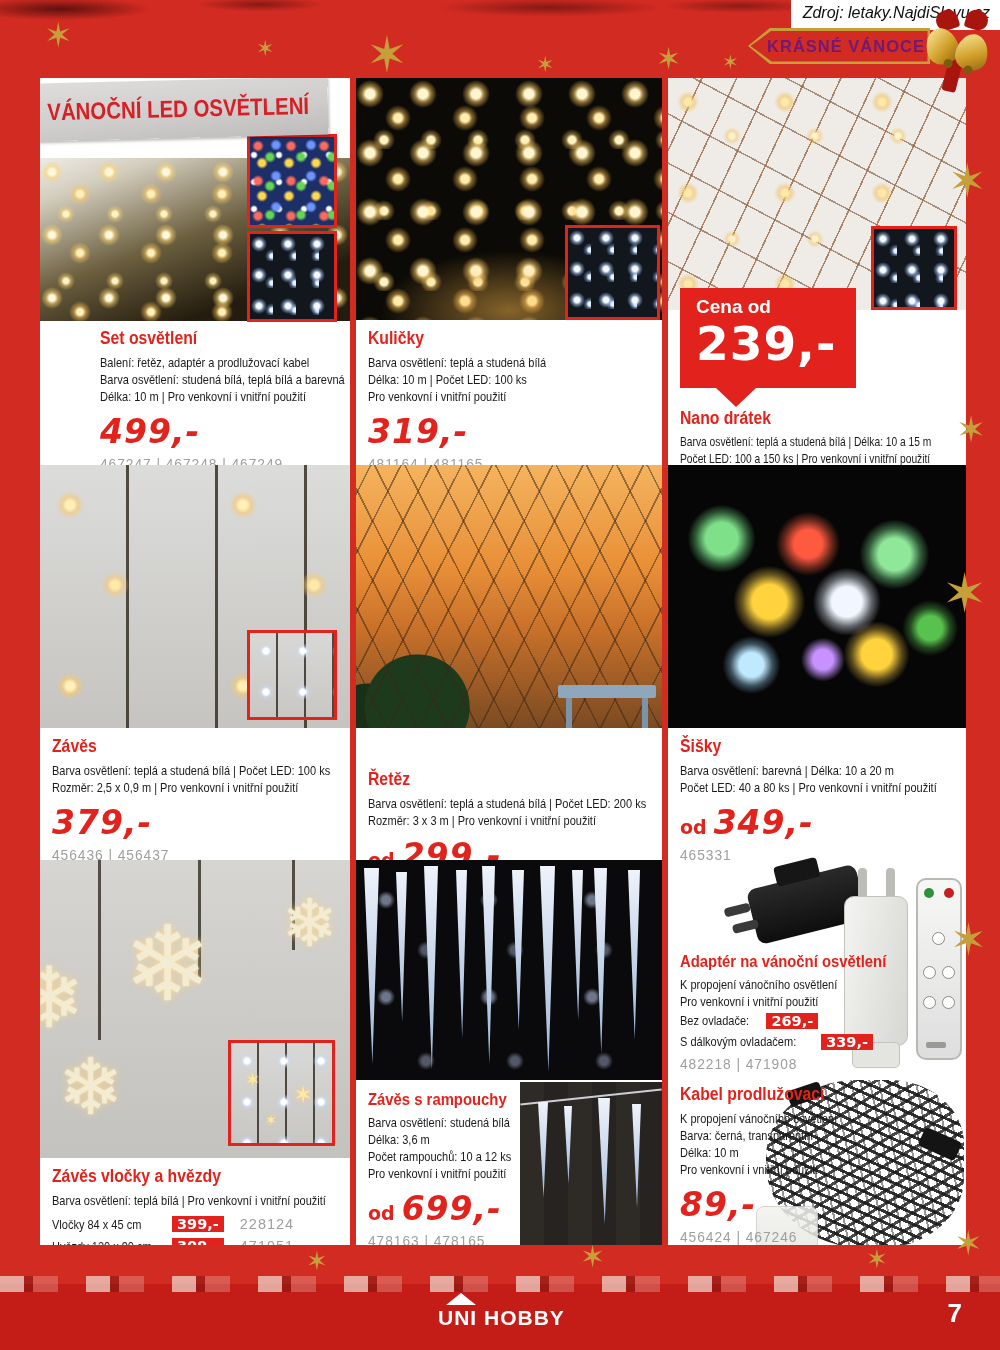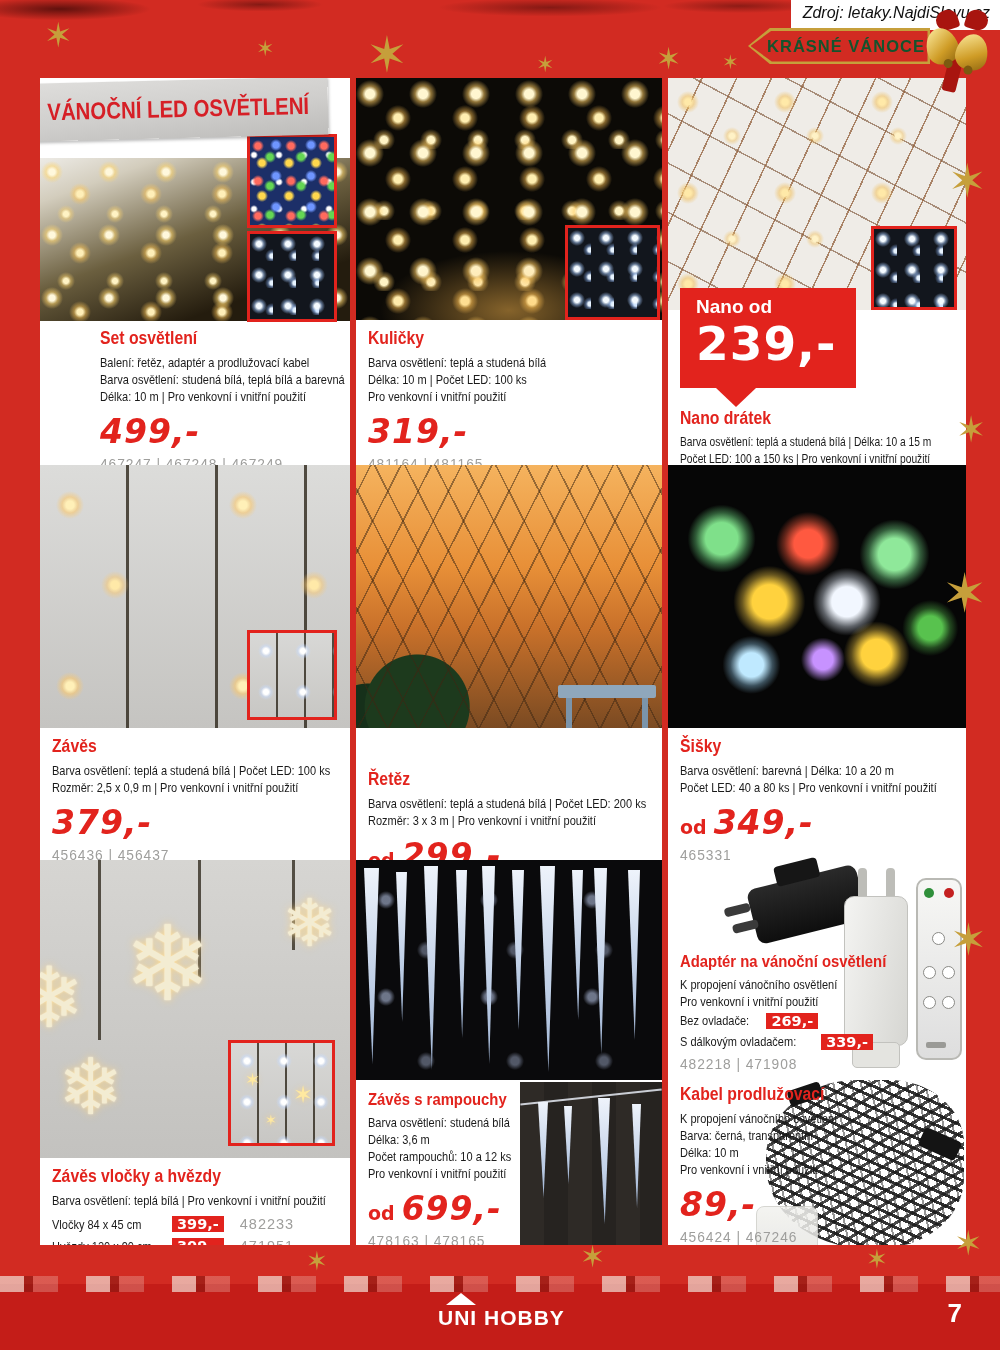--- a/index.html
+++ b/index.html
@@ -25,21 +25,21 @@
       radial-gradient(ellipse 110px 10px at 74% 20%, rgba(58,8,6,.45), transparent 70%);}
 
   
   .source-box{position:absolute;top:0;right:0;height:30px;z-index:6;background:#fff;
     padding:4px 10px 4px 12px;font-style:italic;font-size:16px;color:#101010;}
   .ribbon{position:absolute;left:748px;top:28px;width:182px;height:36px;z-index:6;
     background:var(--gold);clip-path:polygon(0 50%,12% 0,100% 0,100% 100%,12% 100%);}
   .ribbon-inner{position:absolute;inset:2.5px;background:var(--pagebg);
     clip-path:polygon(0 50%,12% 0,100% 0,100% 100%,12% 100%);}
   .ribbon-text{position:absolute;inset:0;display:flex;align-items:center;justify-content:center;
-    padding-left:14px;color:#14532d;font-weight:bold;font-size:16.5px;letter-spacing:1px;white-space:nowrap;}
+    padding-left:14px;color:#701a75;font-weight:bold;font-size:16.5px;letter-spacing:1px;white-space:nowrap;}
   .bells{position:absolute;left:918px;top:8px;width:80px;height:92px;z-index:7;}
   .bow{position:absolute;left:18px;top:0;width:52px;height:26px;}
   .bow::before,.bow::after{content:"";position:absolute;top:2px;width:22px;height:20px;background:#a8150f;border-radius:60% 60% 20% 60%;}
   .bow::before{left:0;transform:rotate(-18deg);}
   .bow::after{right:0;transform:rotate(18deg) scaleX(-1);}
   .bell{position:absolute;width:32px;height:36px;background:linear-gradient(150deg,#f6e08e 10%,#cf9c26 60%,#8e6510 100%);
     border-radius:50% 50% 42% 42%/62% 62% 38% 38%;}
   .bell::after{content:"";position:absolute;left:12px;bottom:-5px;width:9px;height:9px;border-radius:50%;background:#7c5a10;}
   .bell.b1{left:8px;top:20px;transform:rotate(-18deg);}
   .bell.b2{left:38px;top:26px;transform:rotate(14deg);}
@@ -267,21 +267,21 @@
       <span class="mini-star" style="left:14px;top:28px;font-size:18px;"></span>
       <span class="mini-star" style="left:62px;top:40px;font-size:24px;"></span>
       <span class="mini-star" style="left:34px;top:70px;font-size:14px;"></span>
     </div>
     <div class="ptext" style="top:1088px;">
       <div class="ptitle">Závěs vločky a hvězdy</div>
       <div class="pline" style="margin-bottom:4px;">Barva osvětlení: teplá bílá | Pro venkovní i vnitřní použití</div>
       <div class="vrow">
         <span class="vlabel">Vločky 84 x 45 cm</span>
         <span class="chip">399,-</span>
-        <span class="vcode">482233</span>
+        <span class="vcode">228124</span>
       </div>
       <div class="vrow">
         <span class="vlabel">Hvězdy 120 x 90 cm</span>
         <span class="chip">309,-</span>
         <span class="vcode">471951</span>
       </div>
     </div>
   </div>
 
   <div class="card card2">
@@ -344,21 +344,21 @@
       <div class="icicle" style="left:78px;top:16px;width:12px;height:126px;"></div>
       <div class="icicle" style="left:112px;top:22px;width:9px;height:104px;"></div>
     </div>
   </div>
 
   <div class="card card3">
 
     <div class="photo ph-nano" style="top:0;height:232px;"></div>
     <div class="inset ph-cool" style="left:203px;top:148px;width:86px;height:84px;"></div>
     <div class="badge">
-      <div class="badge-label">Nano od</div>
+      <div class="badge-label">Cena od</div>
       <div class="badge-price">239,-</div>
     </div>
     <div class="ptext" style="top:330px;">
       <div class="ptitle">Nano drátek</div>
       <div class="pline" style="font-size:12.2px;transform:scaleX(.84);">Barva osvětlení: teplá a studená bílá | Délka: 10 a 15 m</div>
       <div class="pline" style="font-size:12.2px;transform:scaleX(.84);">Počet LED: 100 a 150 ks | Pro venkovní i vnitřní použití</div>
       <div class="codes" style="margin-top:5px;">462019</div>
     </div>
 
     <div class="photo ph-cones" style="top:387px;height:263px;"></div>

